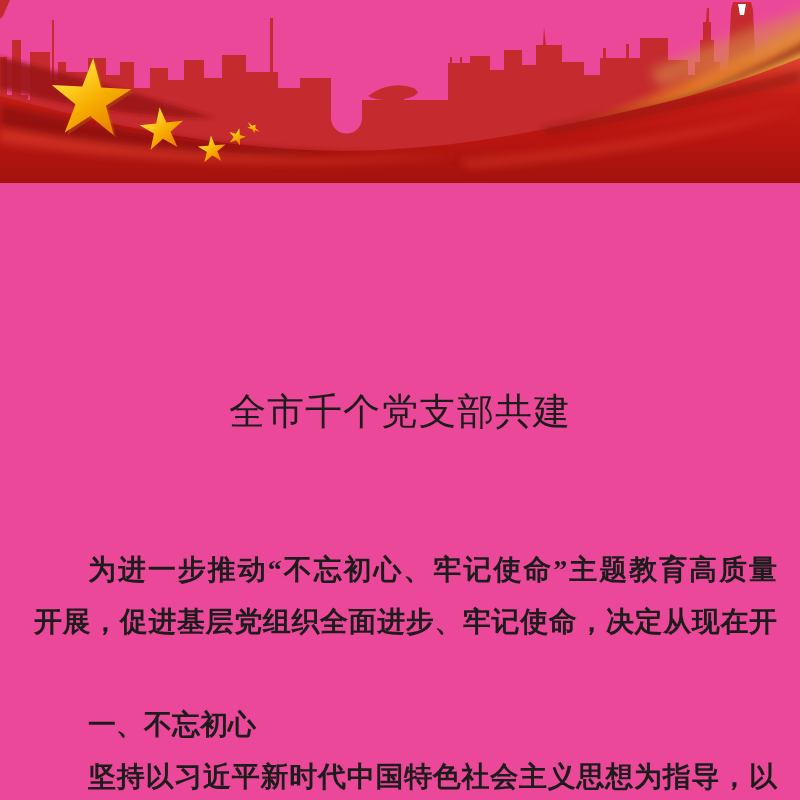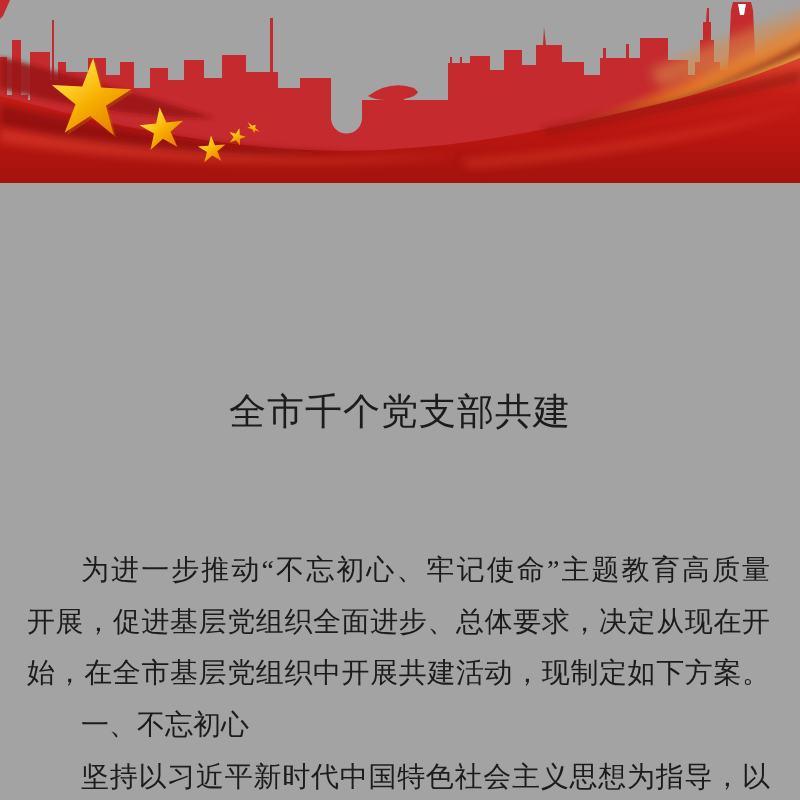--- a/index.html
+++ b/index.html
@@ -1,26 +1,26 @@
 <!DOCTYPE html>
 <html><head>
 <meta charset="utf-8">
 <style>
   html,body{margin:0;padding:0;background:#fff;}
-  .page{position:relative;width:800px;height:800px;background:#a3a3a3;overflow:hidden;
+  .page{position:relative;width:800px;height:800px;background:#ec4899;overflow:hidden;
         font-family:"Liberation Serif","DejaVu Serif",serif;}
   .banner{position:absolute;top:0;left:0;width:800px;height:183px;}
   .banner svg{display:block;}
   .doc{position:absolute;top:0;left:0;width:800px;height:800px;color:#1c1c1c;}
   .title-line{position:absolute;left:0;width:800px;text-align:center;
         font-size:37px;line-height:48px;font-weight:400;letter-spacing:1px;margin:0;}
   .t1{top:388px;}
   .t2{top:438px;}
-  .bodyline{position:absolute;left:27px;width:743px;height:52px;line-height:52px;
-        font-size:28px;font-weight:400;margin:0;white-space:nowrap;}
+  .bodyline{position:absolute;left:34px;width:743px;height:52px;line-height:52px;
+        font-size:28px;font-weight:700;margin:0;white-space:nowrap;}
   .just{text-align:justify;text-align-last:justify;white-space:normal;}
   .indent{padding-left:54px;width:689px;}
   .l0{top:544px;}
   .l1{top:596px;}
   .l2{top:647px;}
   .l3{top:699px;}
   .l4{top:751px;}
 </style>
 </head>
 <body>
@@ -94,19 +94,18 @@
         <polygon points="0,-1 0.225,-0.309 0.951,-0.309 0.363,0.118 0.588,0.809 0,0.382 -0.588,0.809 -0.363,0.118 -0.951,-0.309 -0.225,-0.309" fill="url(#gGold)" transform="translate(237,137) rotate(16) scale(9)"></polygon>
         <polygon points="0,-1 0.225,-0.309 0.951,-0.309 0.363,0.118 0.588,0.809 0,0.382 -0.588,0.809 -0.363,0.118 -0.951,-0.309 -0.225,-0.309" fill="url(#gGold)" transform="translate(253,128) rotate(38) scale(8,4.2)"></polygon>
       </g>
     </svg>
   </div>
 
   <div class="doc">
     <h1 class="title-line t1">全市千个党支部共建</h1>
 
     <p class="bodyline l0 just indent">为进一步推动“不忘初心、牢记使命”主题教育高质量</p>
-    <p class="bodyline l1 just">开展，促进基层党组织全面进步、总体要求，决定从现在开</p>
-    <p class="bodyline l2 just">始，在全市基层党组织中开展共建活动，现制定如下方案。</p>
+    <p class="bodyline l1 just">开展，促进基层党组织全面进步、牢记使命，决定从现在开</p>
     <p class="bodyline l3 indent">一、不忘初心</p>
     <p class="bodyline l4 just indent">坚持以习近平新时代中国特色社会主义思想为指导，以</p>
   </div>
 
 </div>
 
 </body></html>

